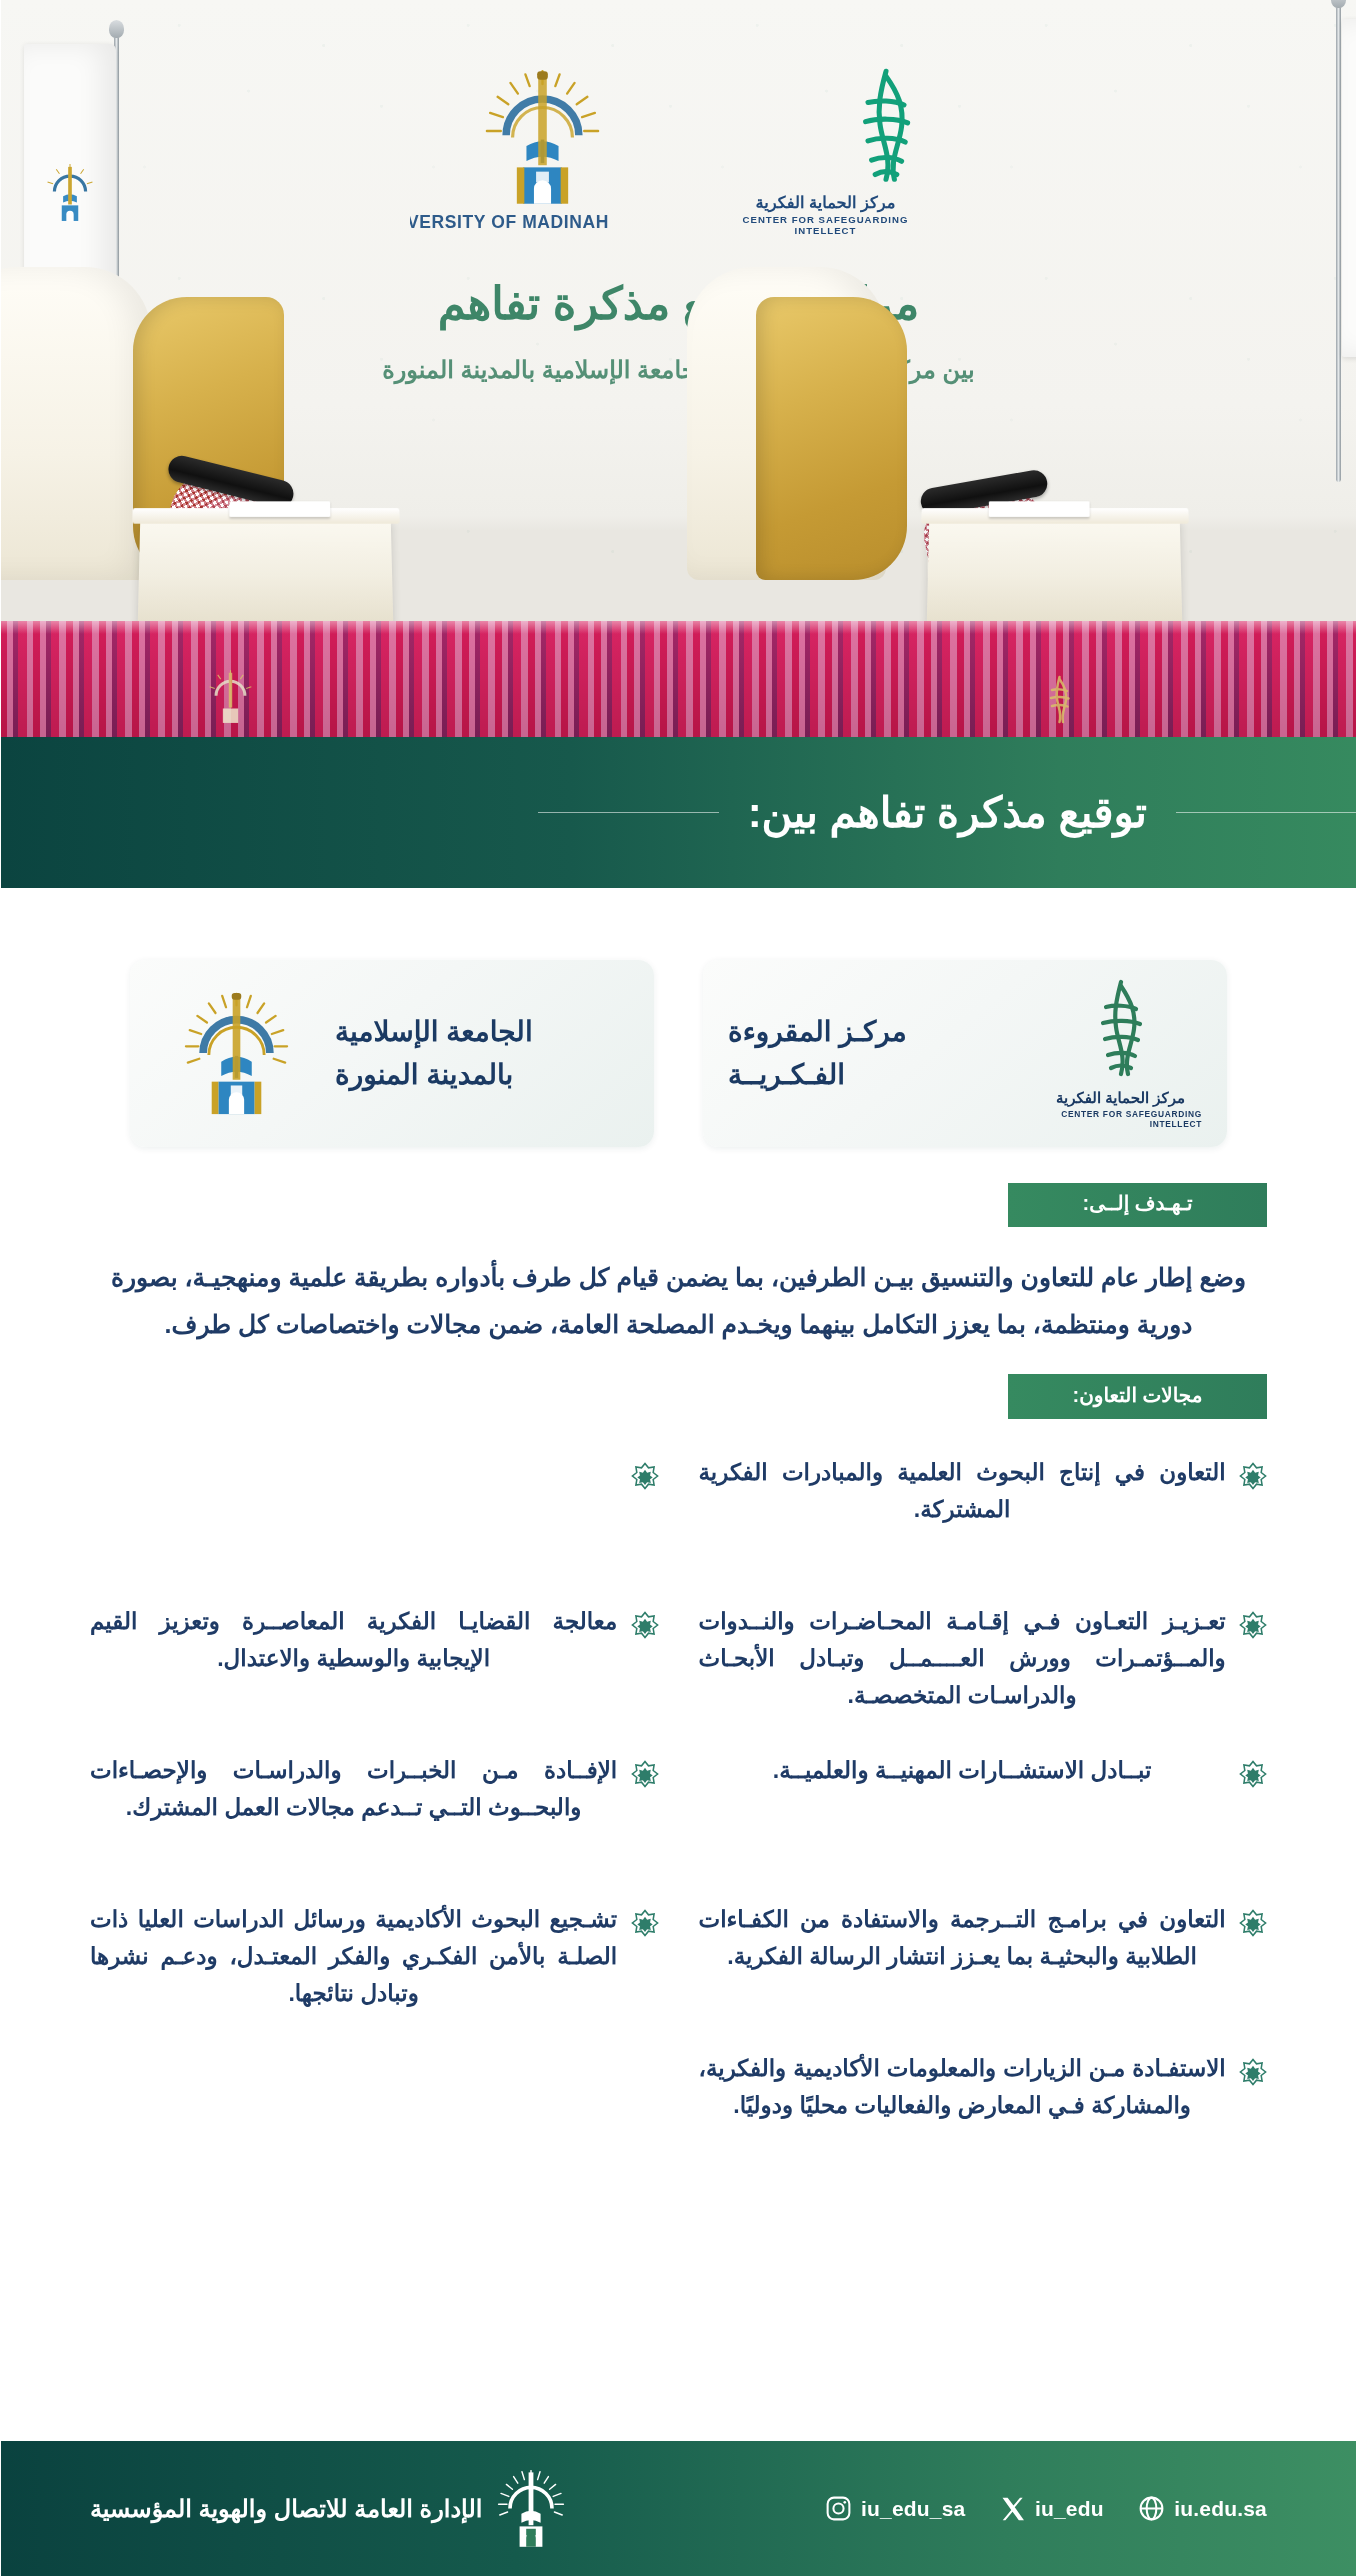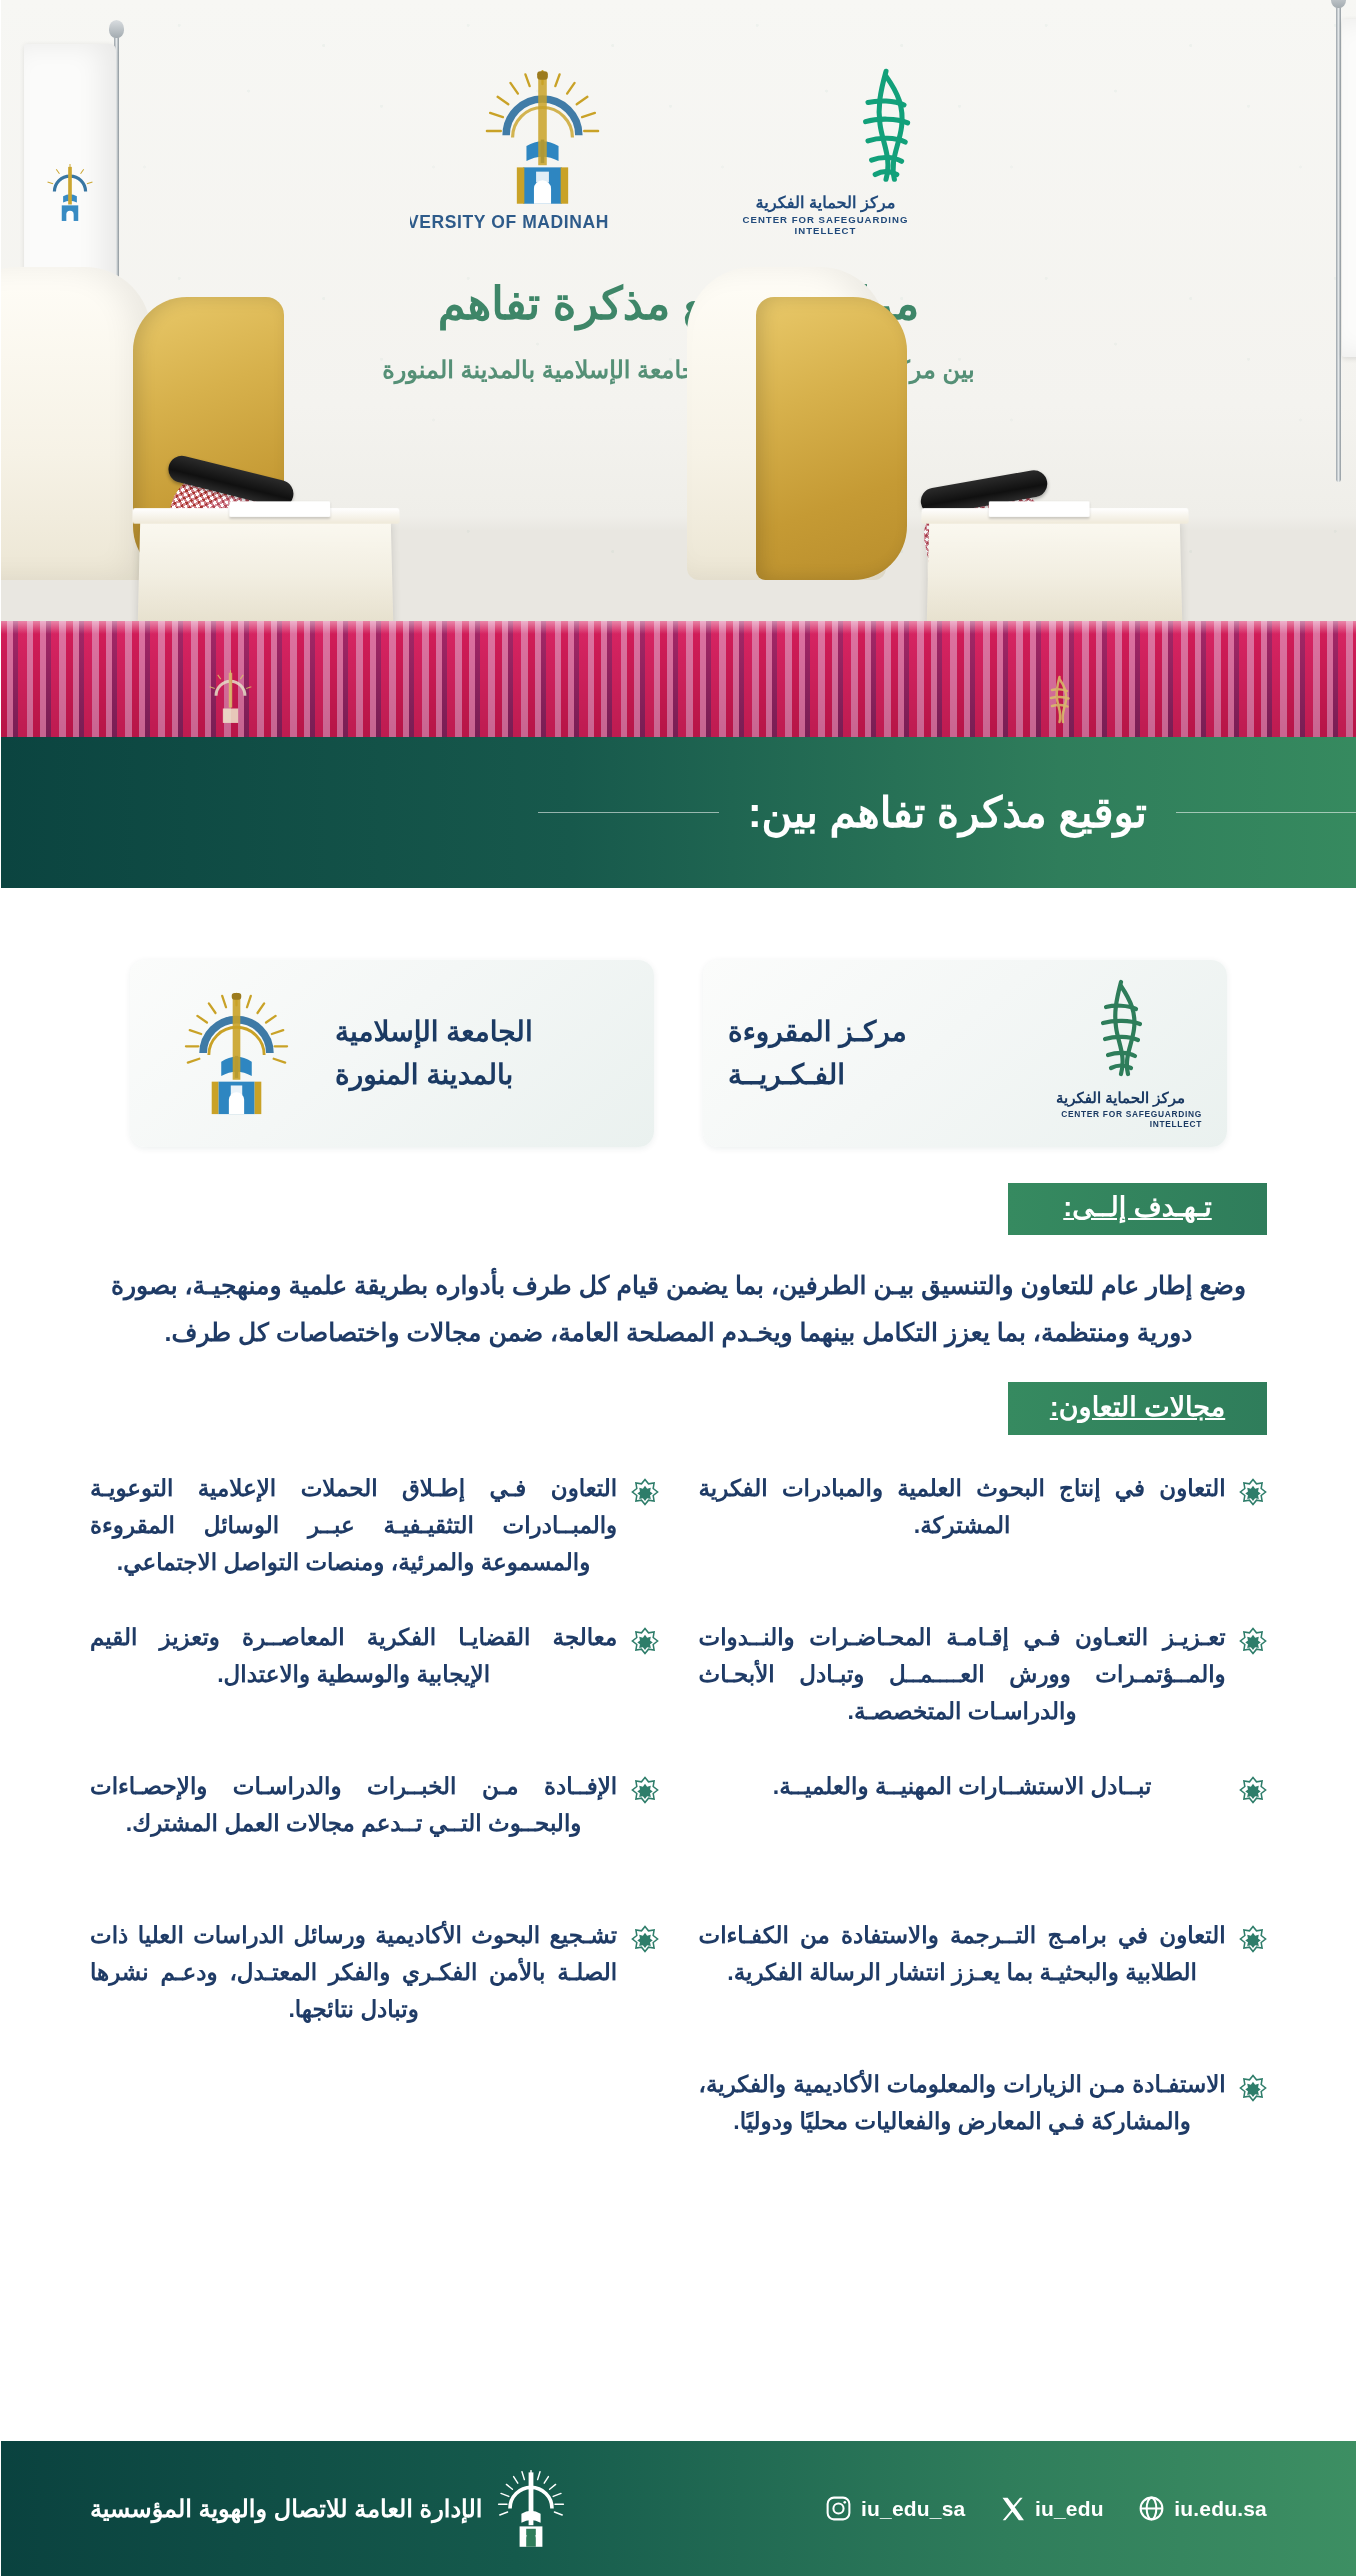--- a/index.html
+++ b/index.html
@@ -210,23 +210,23 @@
     direction:rtl;
   }
   .card-logo{ flex:0 0 auto; width:163px; display:flex; flex-direction:column; align-items:center; }
   .csi-ar{ font-size:15px; color:#1b3a63; font-weight:700; margin-top:8.4px; }
   .csi-en{ font-size:8.4px; color:#1b3a63; font-weight:700; letter-spacing:0.7px; margin-top:1.8px; }
 
   
   .sec-head-row{ display:flex; justify-content:flex-start; padding:0 90px; }
   .sec-head{
     background:linear-gradient(to left,#2f7d5b,#368a60);
-    color:#fff; font-size:27px; font-weight:700; letter-spacing:0.6px;
+    color:#fff; font-size:20px; font-weight:700; letter-spacing:0.6px;
     padding:8.4px 31px 12px 31px;
-    min-width:259px; text-align:center;text-decoration:underline;
+    min-width:259px; text-align:center;
   }
   .sec-head.wide{ min-width:259px; }
 
   .aim-text{
     padding:26.5px 90px 0 90px;
     font-size:25px; line-height:1.88; font-weight:700; color:#1f3b66;
     text-align:center;
   }
 
   
@@ -545,21 +545,20 @@
   <div class="bcol">
     <div class="bitem">
       <span class="bicon">
         <svg width="28" height="28" viewBox="0 0 40 40" aria-hidden="true">
             <g fill="none" stroke="#2e7d6a" stroke-width="2.2">
               <path d="M20 2 25 8.3 33 7 31.7 15 38 20 31.7 25 33 33 25 31.7 20 38 15 31.7 7 33 8.3 25 2 20 8.3 15 7 7 15 8.3z"></path>
             </g>
             <path d="M20 11 23 15.2 28.3 14 27.2 19.3 31 22 27.2 24.7 28.3 30 23 28.8 20 33 17 28.8 11.7 30 12.8 24.7 9 22 12.8 19.3 11.7 14 17 15.2z" fill="#2e7d6a"></path>
           </svg>
       </span>
-      <span class="btext">التعاون فـي إطـلاق الحملات الإعلامية التوعويـة والمبــادرات التثقيـفيـة عبــر الوسائل المقروءة والمسموعة والمرئية، ومنصات التواصل الاجتماعي.</span>
     </div>
     <div class="bitem">
       <span class="bicon">
         <svg width="28" height="28" viewBox="0 0 40 40" aria-hidden="true">
             <g fill="none" stroke="#2e7d6a" stroke-width="2.2">
               <path d="M20 2 25 8.3 33 7 31.7 15 38 20 31.7 25 33 33 25 31.7 20 38 15 31.7 7 33 8.3 25 2 20 8.3 15 7 7 15 8.3z"></path>
             </g>
             <path d="M20 11 23 15.2 28.3 14 27.2 19.3 31 22 27.2 24.7 28.3 30 23 28.8 20 33 17 28.8 11.7 30 12.8 24.7 9 22 12.8 19.3 11.7 14 17 15.2z" fill="#2e7d6a"></path>
           </svg>
       </span>

